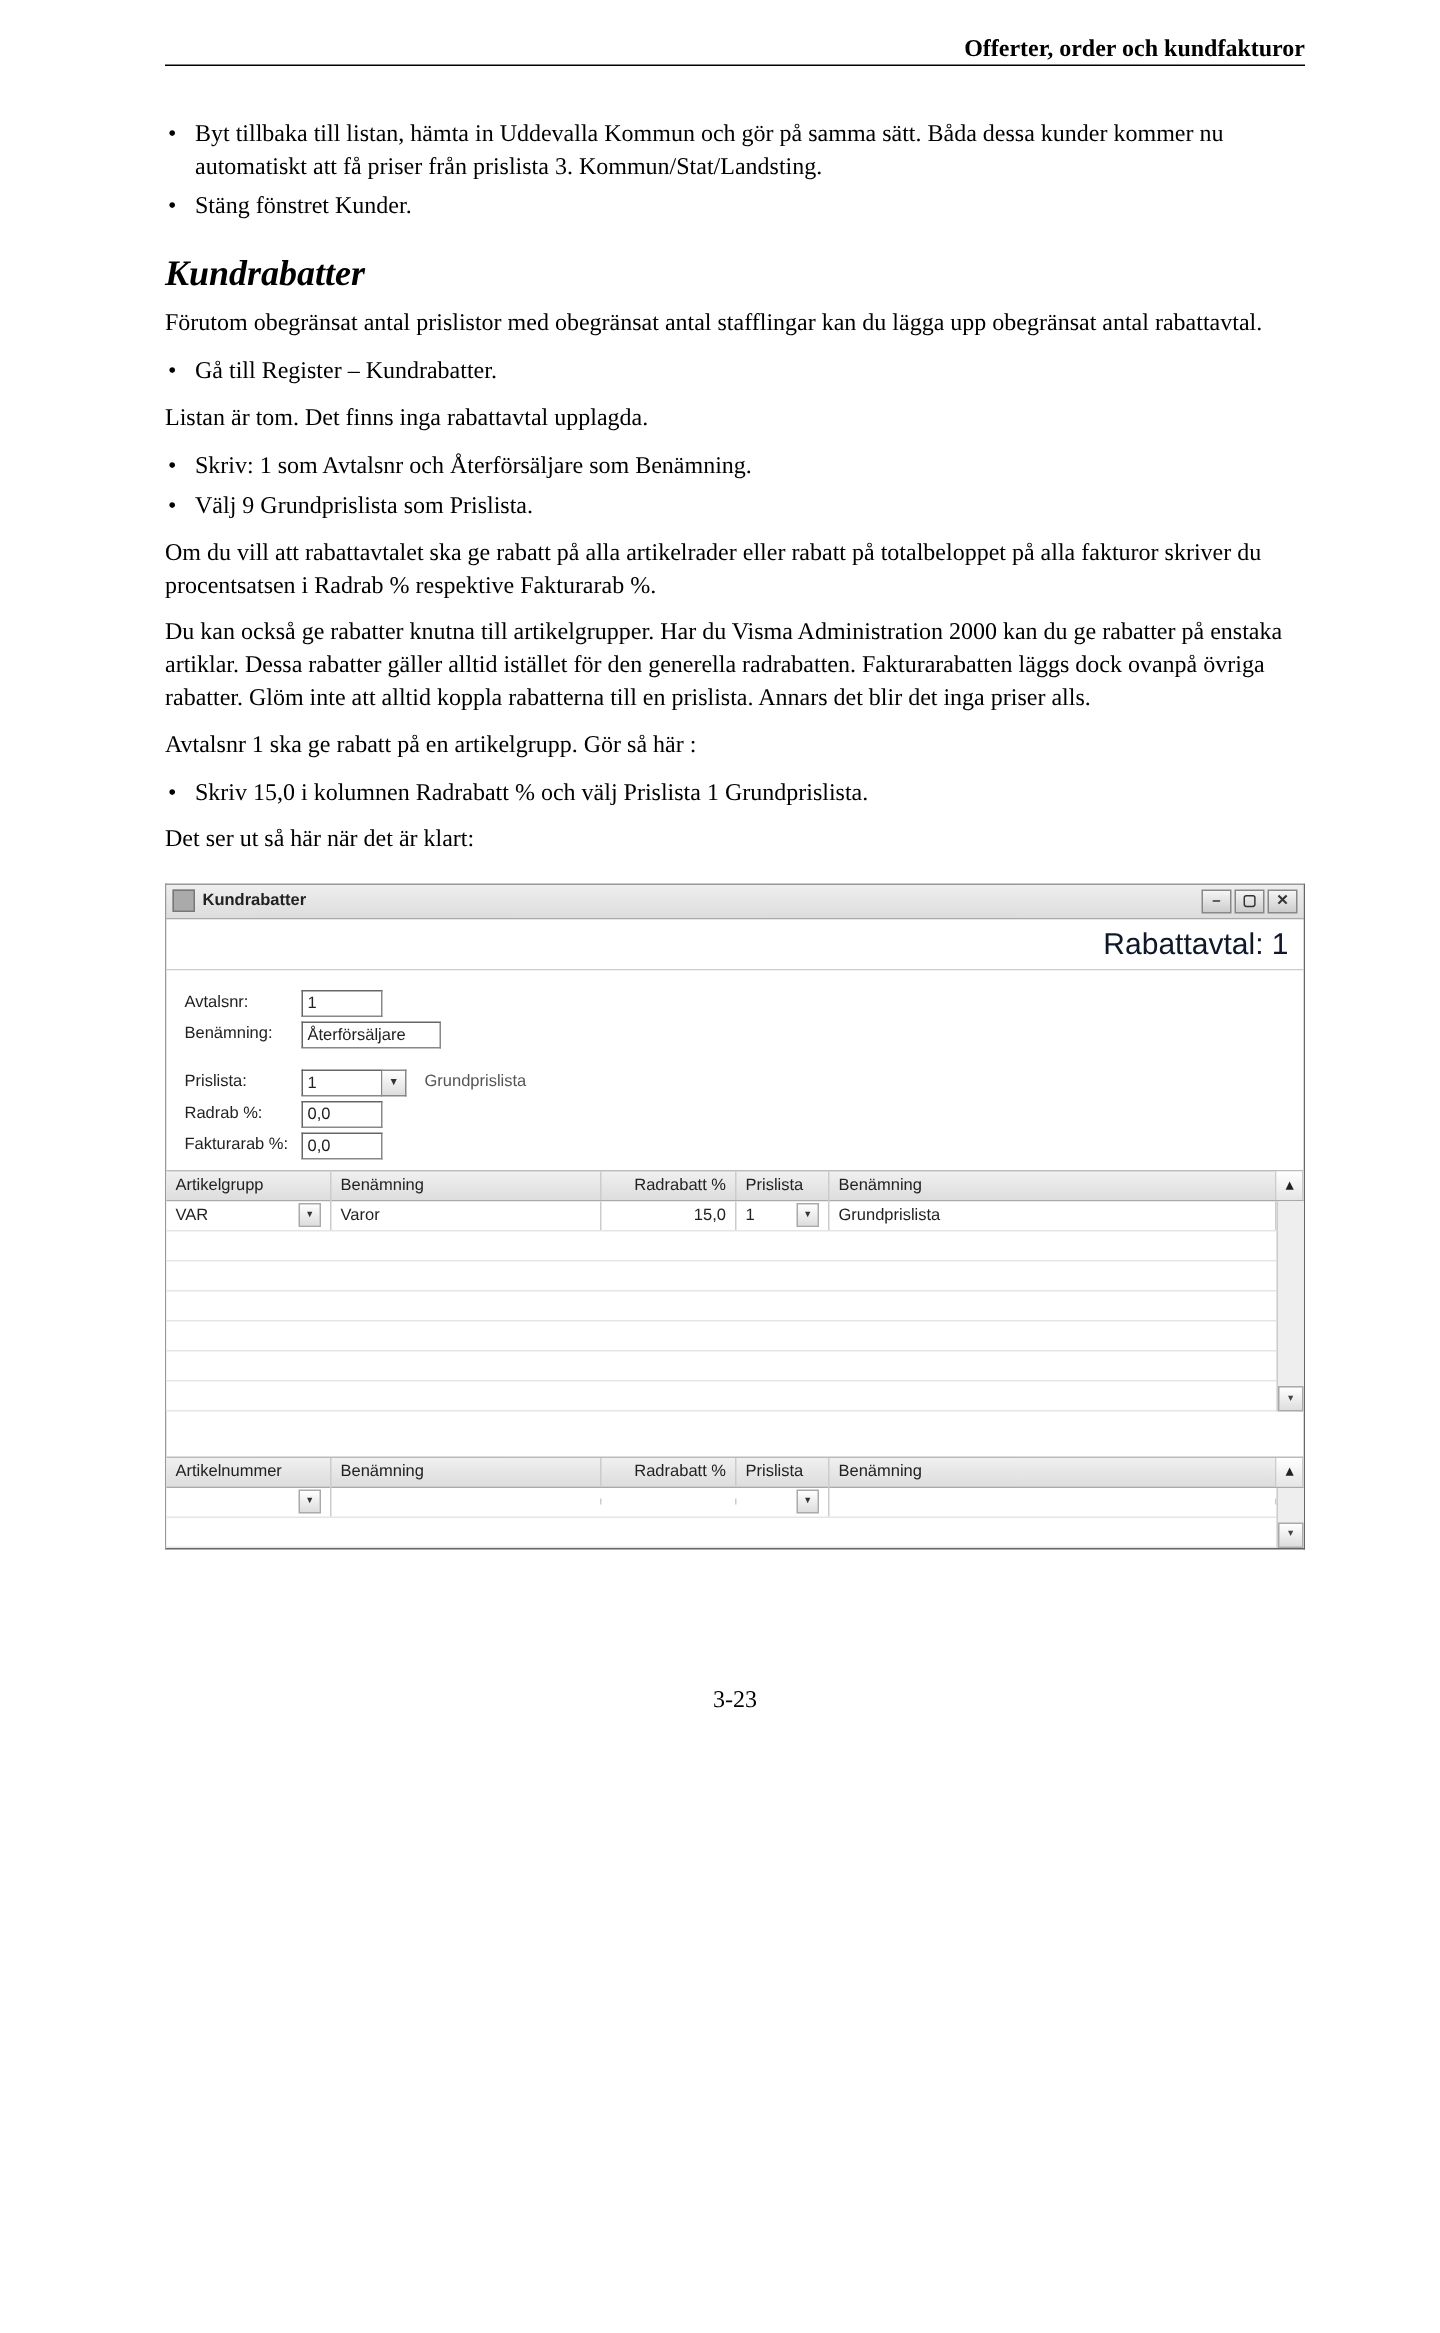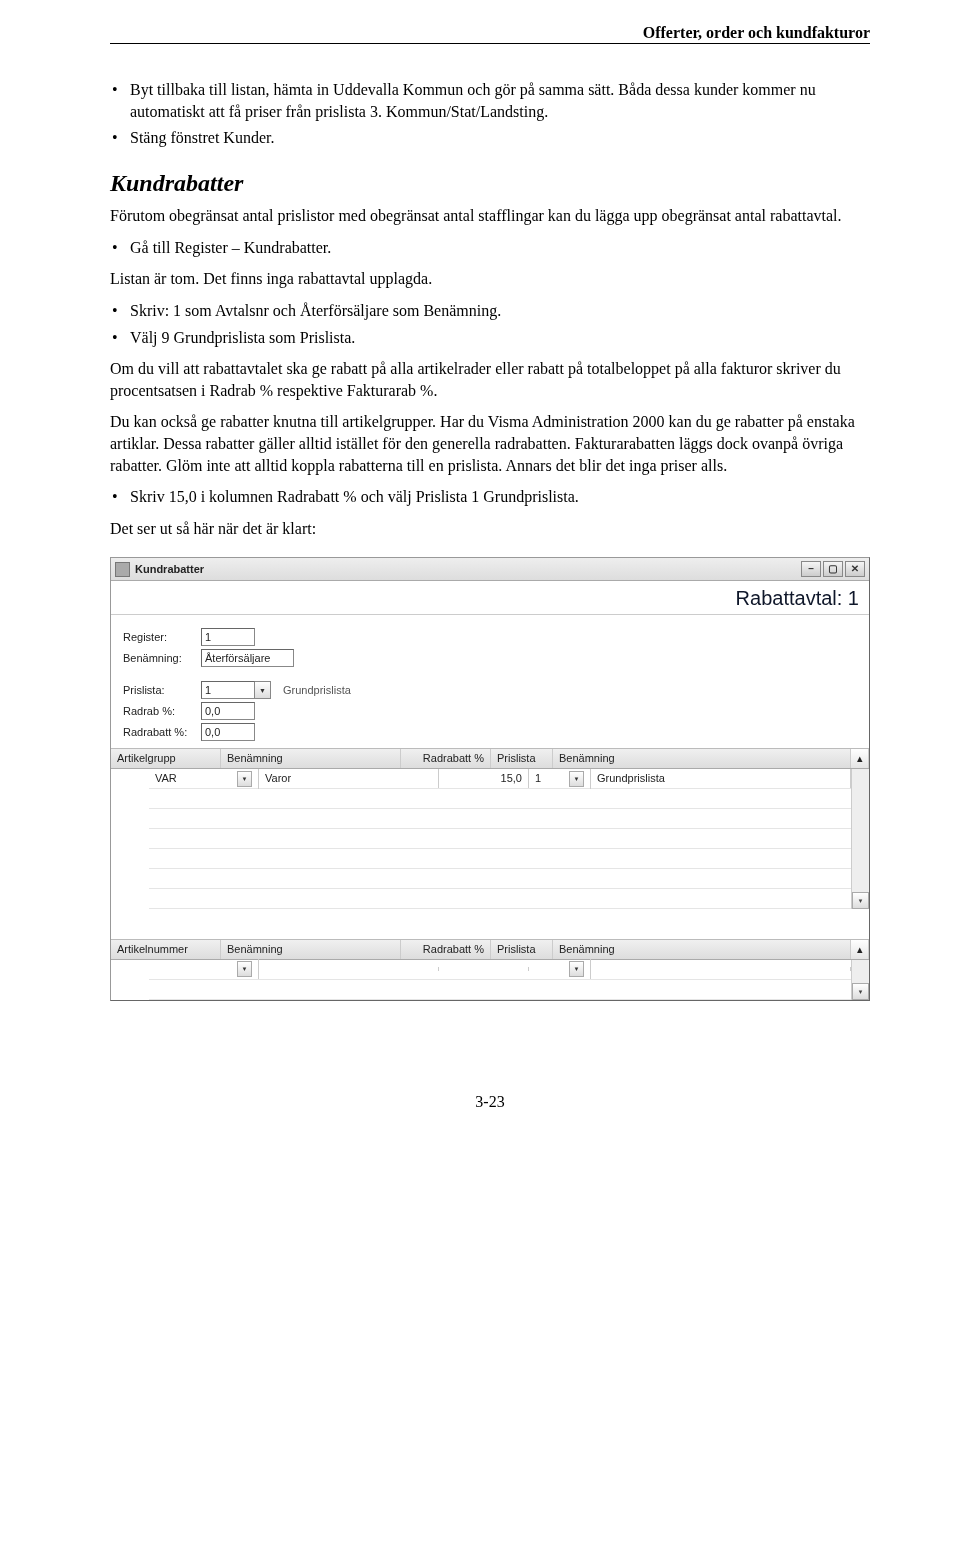--- a/index.html
+++ b/index.html
@@ -150,21 +150,20 @@
   }
   .c-art{ width:110px;}
   .c-ben{ width:180px;}
   .c-rad{ width:90px; text-align:right;}
   .c-pris{ width:62px;}
   .c-ben2{ flex:1;}
   .c-scroll{ width:18px; background:linear-gradient(#fff,#e5e5e5); border-right:none;}
   .grid-body {
     display:flex;
     background:#fff;
-    margin-left:38px;
   }
   .grid-rows { flex:1; }
   .grid-row {
     display:flex;
     border-bottom:1px solid #e5e5e5;
     height:19px;
     font-size:11px;
     align-items:center;
   }
   .grid-row .dd-small{
@@ -213,20 +212,21 @@
 
     <p>Listan är tom. Det finns inga rabattavtal upplagda.</p>
 
     <ul class="bullets">
       <li>Skriv: 1 som Avtalsnr och Återförsäljare som Benämning.</li>
       <li>Välj 9 Grundprislista som Prislista.</li>
     </ul>
 
     <p>Om du vill att rabattavtalet ska ge rabatt på alla artikelrader eller rabatt på totalbeloppet på alla fakturor skriver du procentsatsen i Radrab % respektive Fakturarab %.</p>
     <p>Du kan också ge rabatter knutna till artikelgrupper. Har du Visma Administration 2000 kan du ge rabatter på enstaka artiklar. Dessa rabatter gäller alltid istället för den generella radrabatten. Fakturarabatten läggs dock ovanpå övriga rabatter. Glöm inte att alltid koppla rabatterna till en prislista. Annars det blir det inga priser alls.</p>
+    <p>Avtalsnr 1 ska ge rabatt på en artikelgrupp. Gör så här :</p>
 
     <ul class="bullets">
       <li>Skriv 15,0 i kolumnen Radrabatt % och välj Prislista 1 Grundprislista.</li>
     </ul>
 
     <p>Det ser ut så här när det är klart:</p>
 
     <div class="screenshot">
       <div class="titlebar">
         <div class="left">
@@ -236,40 +236,40 @@
         <div class="winbtns">
           <div class="winbtn">–</div>
           <div class="winbtn">▢</div>
           <div class="winbtn">✕</div>
         </div>
       </div>
       <div class="subheader">Rabattavtal: 1</div>
 
       <div class="form-area">
         <div class="form-row">
-          <span class="label">Register:</span>
+          <span class="label">Avtalsnr:</span>
           <span class="field small">1</span>
         </div>
         <div class="form-row">
           <span class="label">Benämning:</span>
           <span class="field med">Återförsäljare</span>
         </div>
         <div style="height:8px"></div>
         <div class="form-row">
           <span class="label">Prislista:</span>
           <span class="field small">1</span>
           <span class="dd">▼</span>
           <span class="after">Grundprislista</span>
         </div>
         <div class="form-row">
           <span class="label">Radrab %:</span>
           <span class="field small">0,0</span>
         </div>
         <div class="form-row">
-          <span class="label">Radrabatt %:</span>
+          <span class="label">Fakturarab %:</span>
           <span class="field small">0,0</span>
         </div>
       </div>
 
       <div class="grid">
         <div class="grid-head">
           <div class="col c-art">Artikelgrupp</div>
           <div class="col c-ben">Benämning</div>
           <div class="col c-rad">Radrabatt %</div>
           <div class="col c-pris">Prislista</div>

